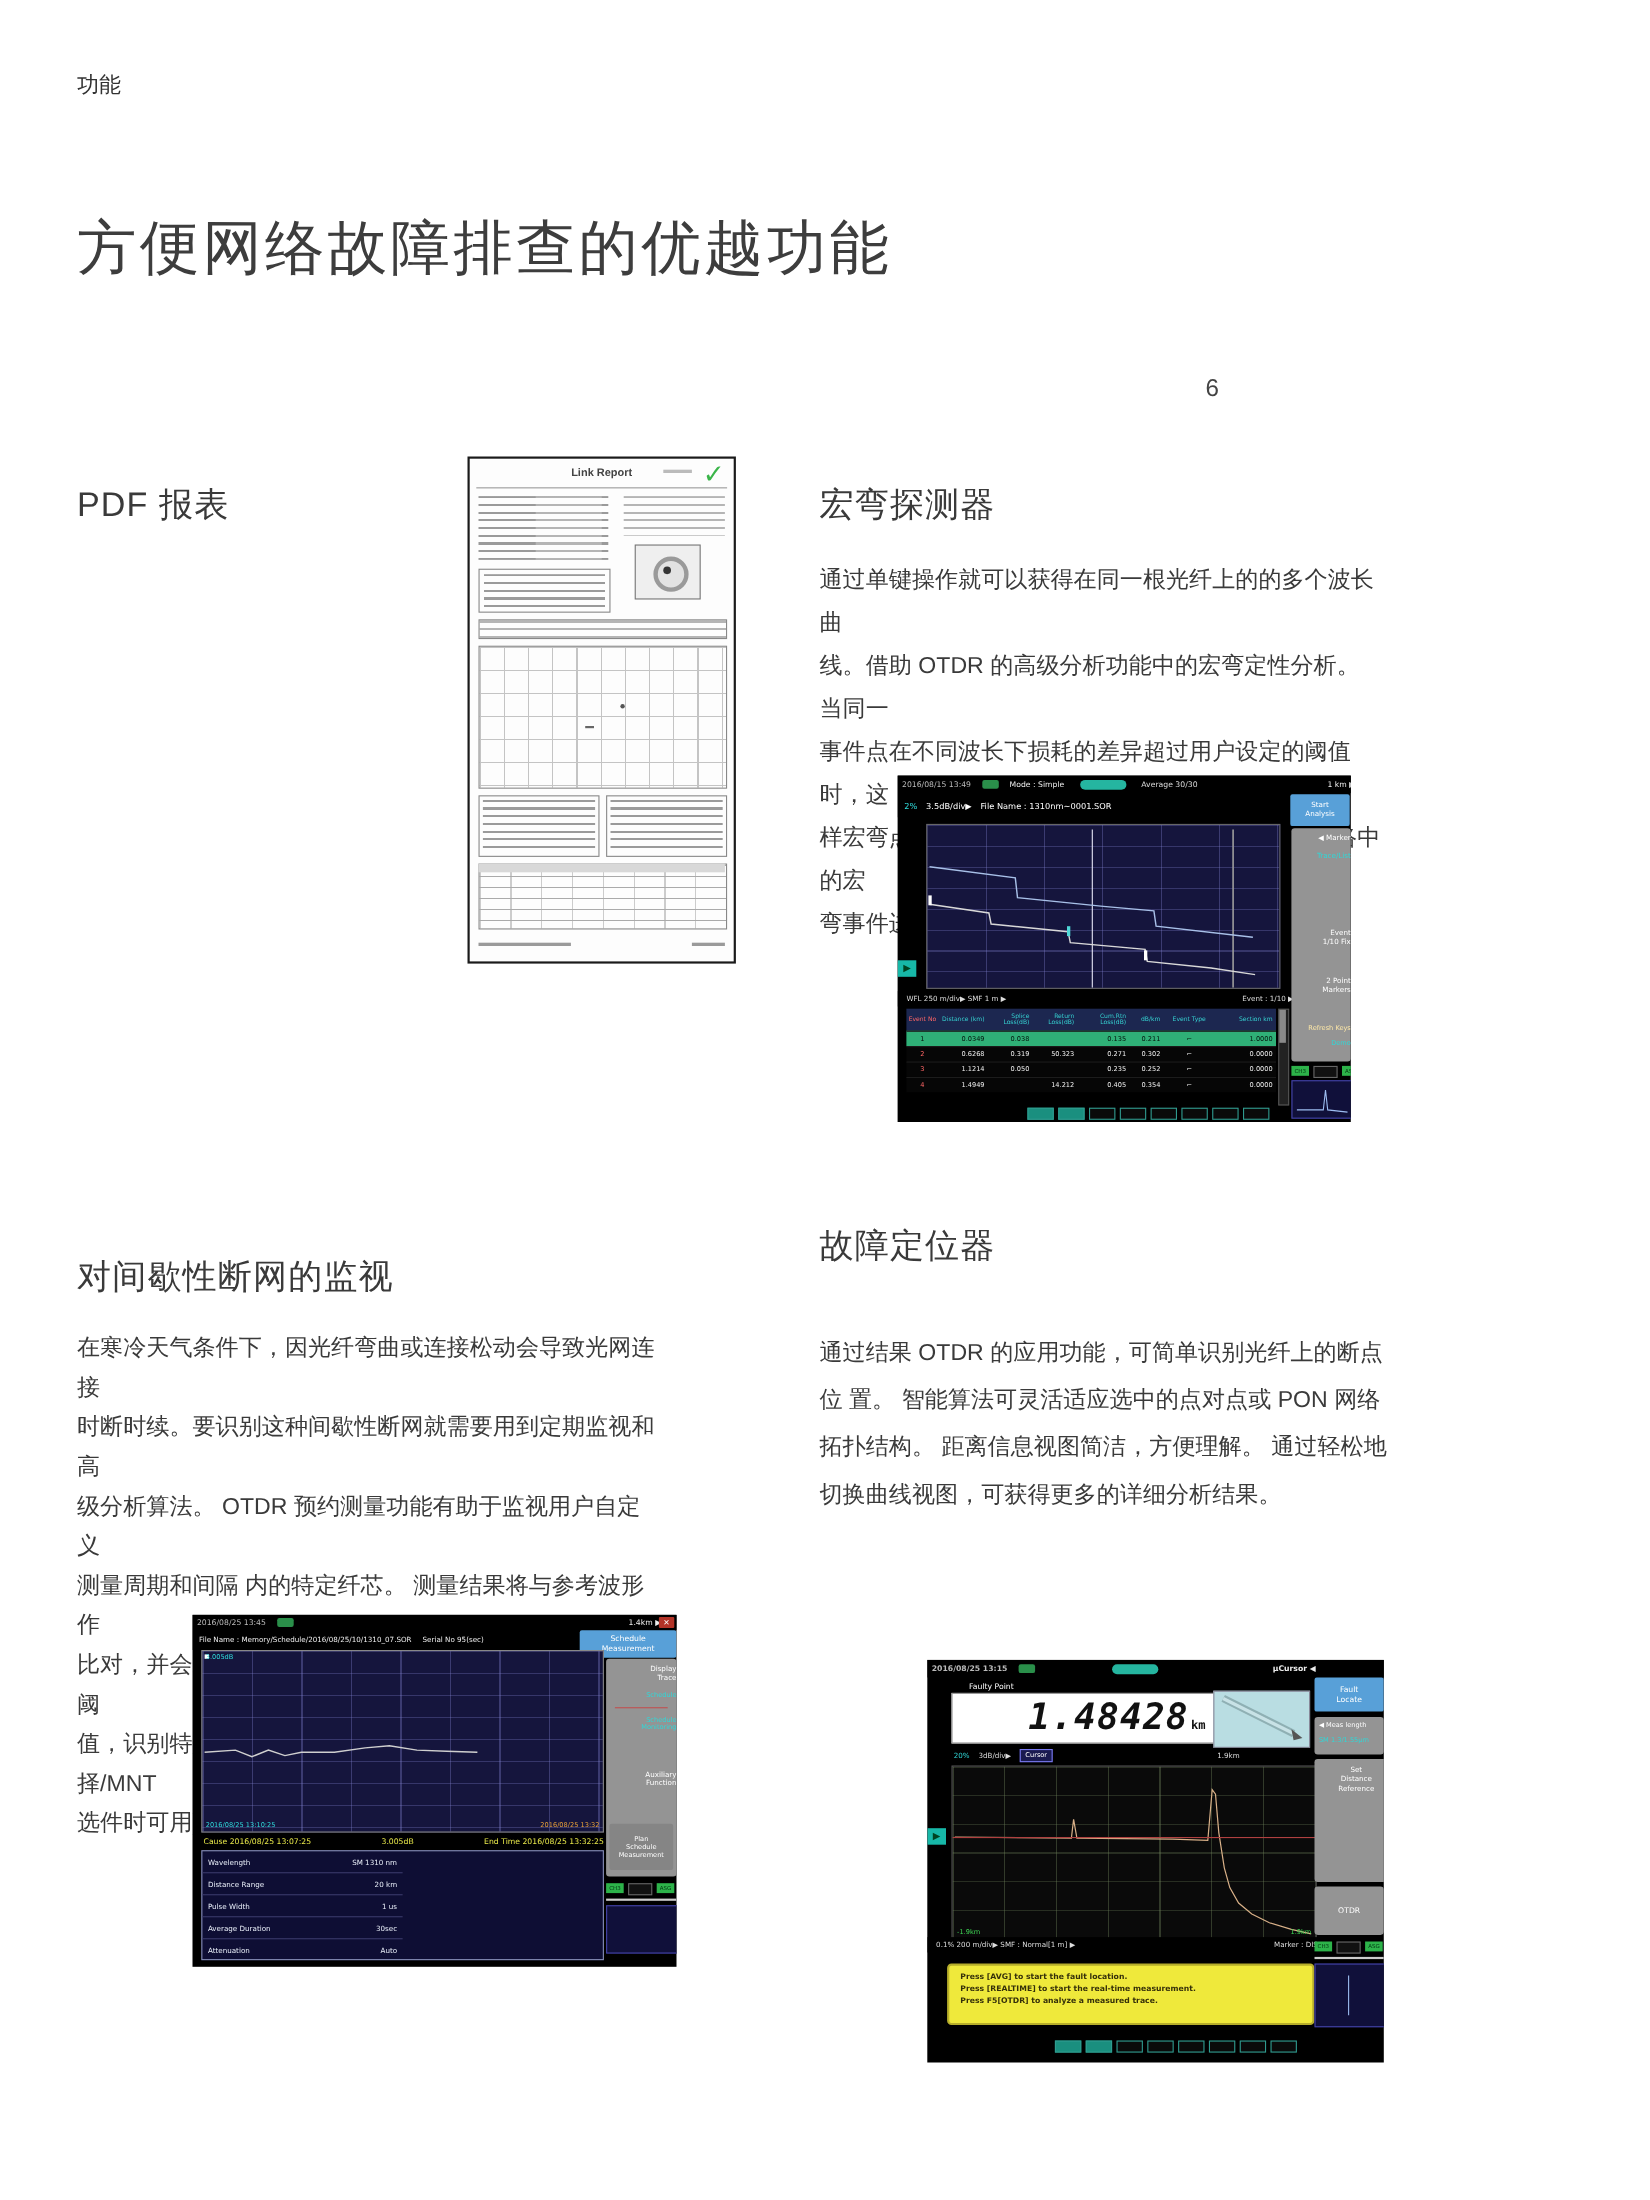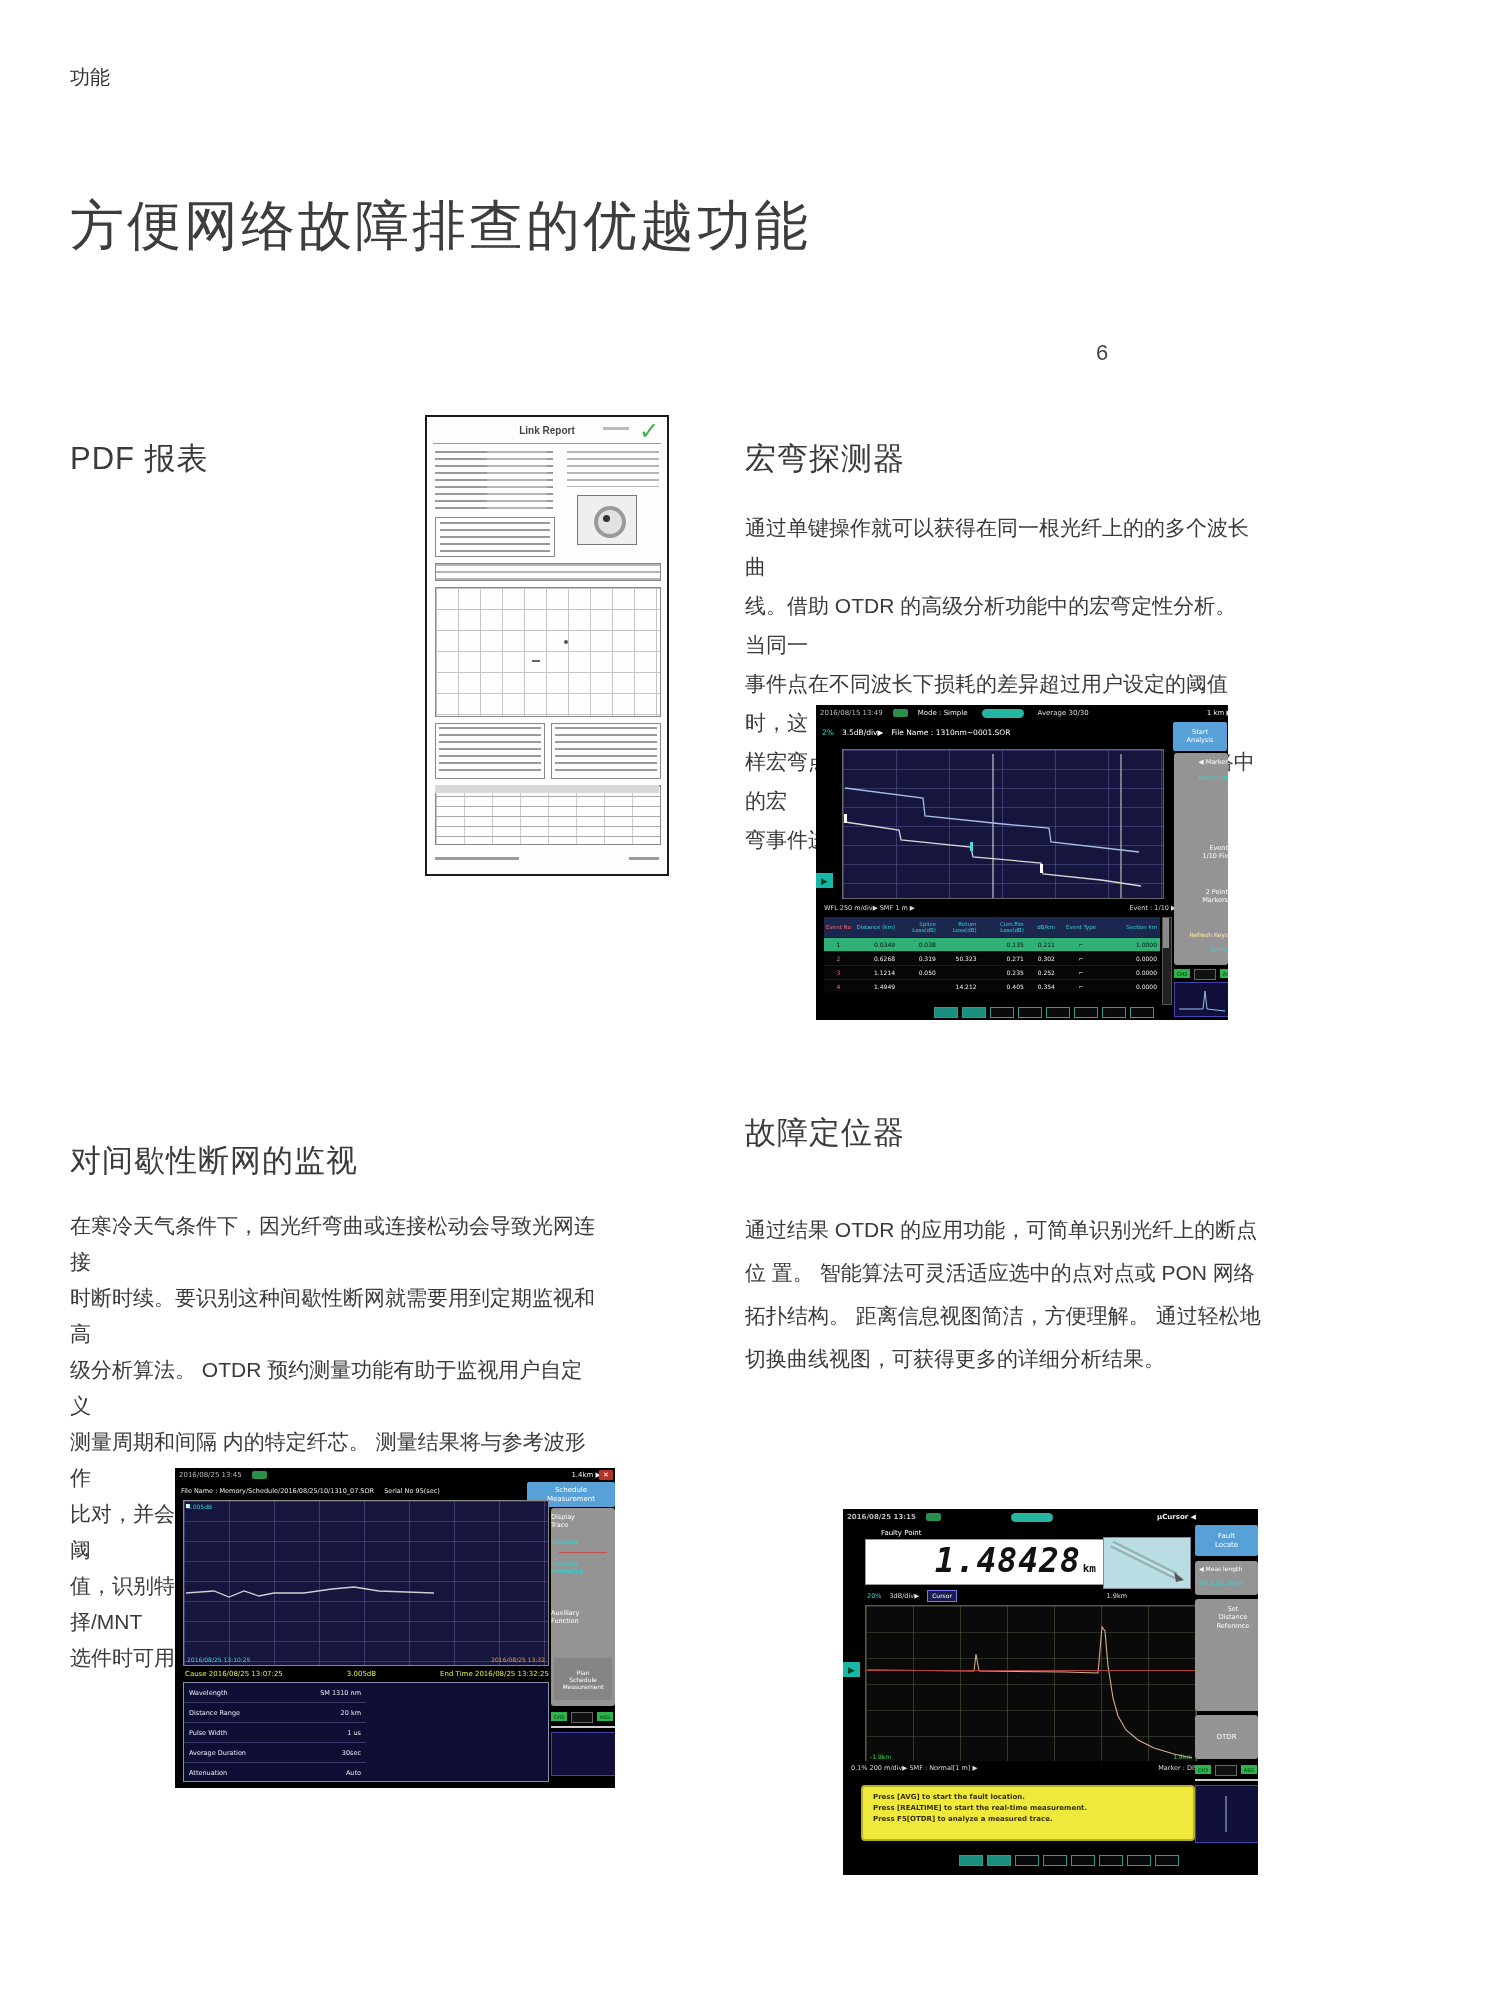--- a/index.html
+++ b/index.html
@@ -118,21 +118,21 @@
   .mon-gl-tl{position:absolute;left:3px;top:2px;font-size:6px;}
   .mon-gl-bl{position:absolute;left:3px;bottom:2px;font-size:6px;}
   .mon-gl-br{position:absolute;right:3px;bottom:2px;font-size:6px;color:#e8a03a;}
   .mon-cause{left:8px;top:200px;width:364px;height:12px;font-size:7px;color:#e8e84a;justify-content:space-between;padding:0 2px;}
   .mon-table{position:absolute;left:8px;top:214px;width:364px;height:98px;background:#0e0e34;border:1px solid #8890b8;display:flex;}
   .mon-col{width:50%;position:relative;}
   .mon-col.rt{border-left:1px solid #3a3a6a;}
   .mon-row{display:flex;justify-content:space-between;align-items:center;height:19px;border-bottom:1px solid #3a3a6a;
            font-size:6.5px;color:#e8eef8;padding:0 5px;}
   .mon-side{left:376px;top:40px;width:64px;height:198px;}
-  .mon-side .it{position:absolute;left:0;right:0;text-align:left;font-size:6.5px;line-height:1.2;white-space:pre-line;}
+  .mon-side .it{position:absolute;left:0;right:0;text-align:right;font-size:6.5px;line-height:1.2;white-space:pre-line;}
   .mon-plan{position:absolute;left:3px;right:3px;top:150px;height:42px;background:#858585;border-radius:2px;
             font-size:6px;color:#fff;display:flex;align-items:center;justify-content:center;text-align:center;white-space:pre-line;}
   .mon-badges{left:376px;top:244px;}
   .mon-line{left:376px;top:258px;width:64px;height:2px;background:#ccc;position:absolute;}
   .mon-navy{left:376px;top:264px;width:64px;height:42px;}
 
   
   .shot-fl{left:843px;top:1509px;width:415px;height:366px;}
   .fl-top{left:0;top:0;width:415px;height:16px;font-size:7px;padding:0 4px;gap:4px;font-weight:bold;}
   .fl-faulty{position:absolute;left:38px;top:20px;font-size:7px;color:#fff;}

